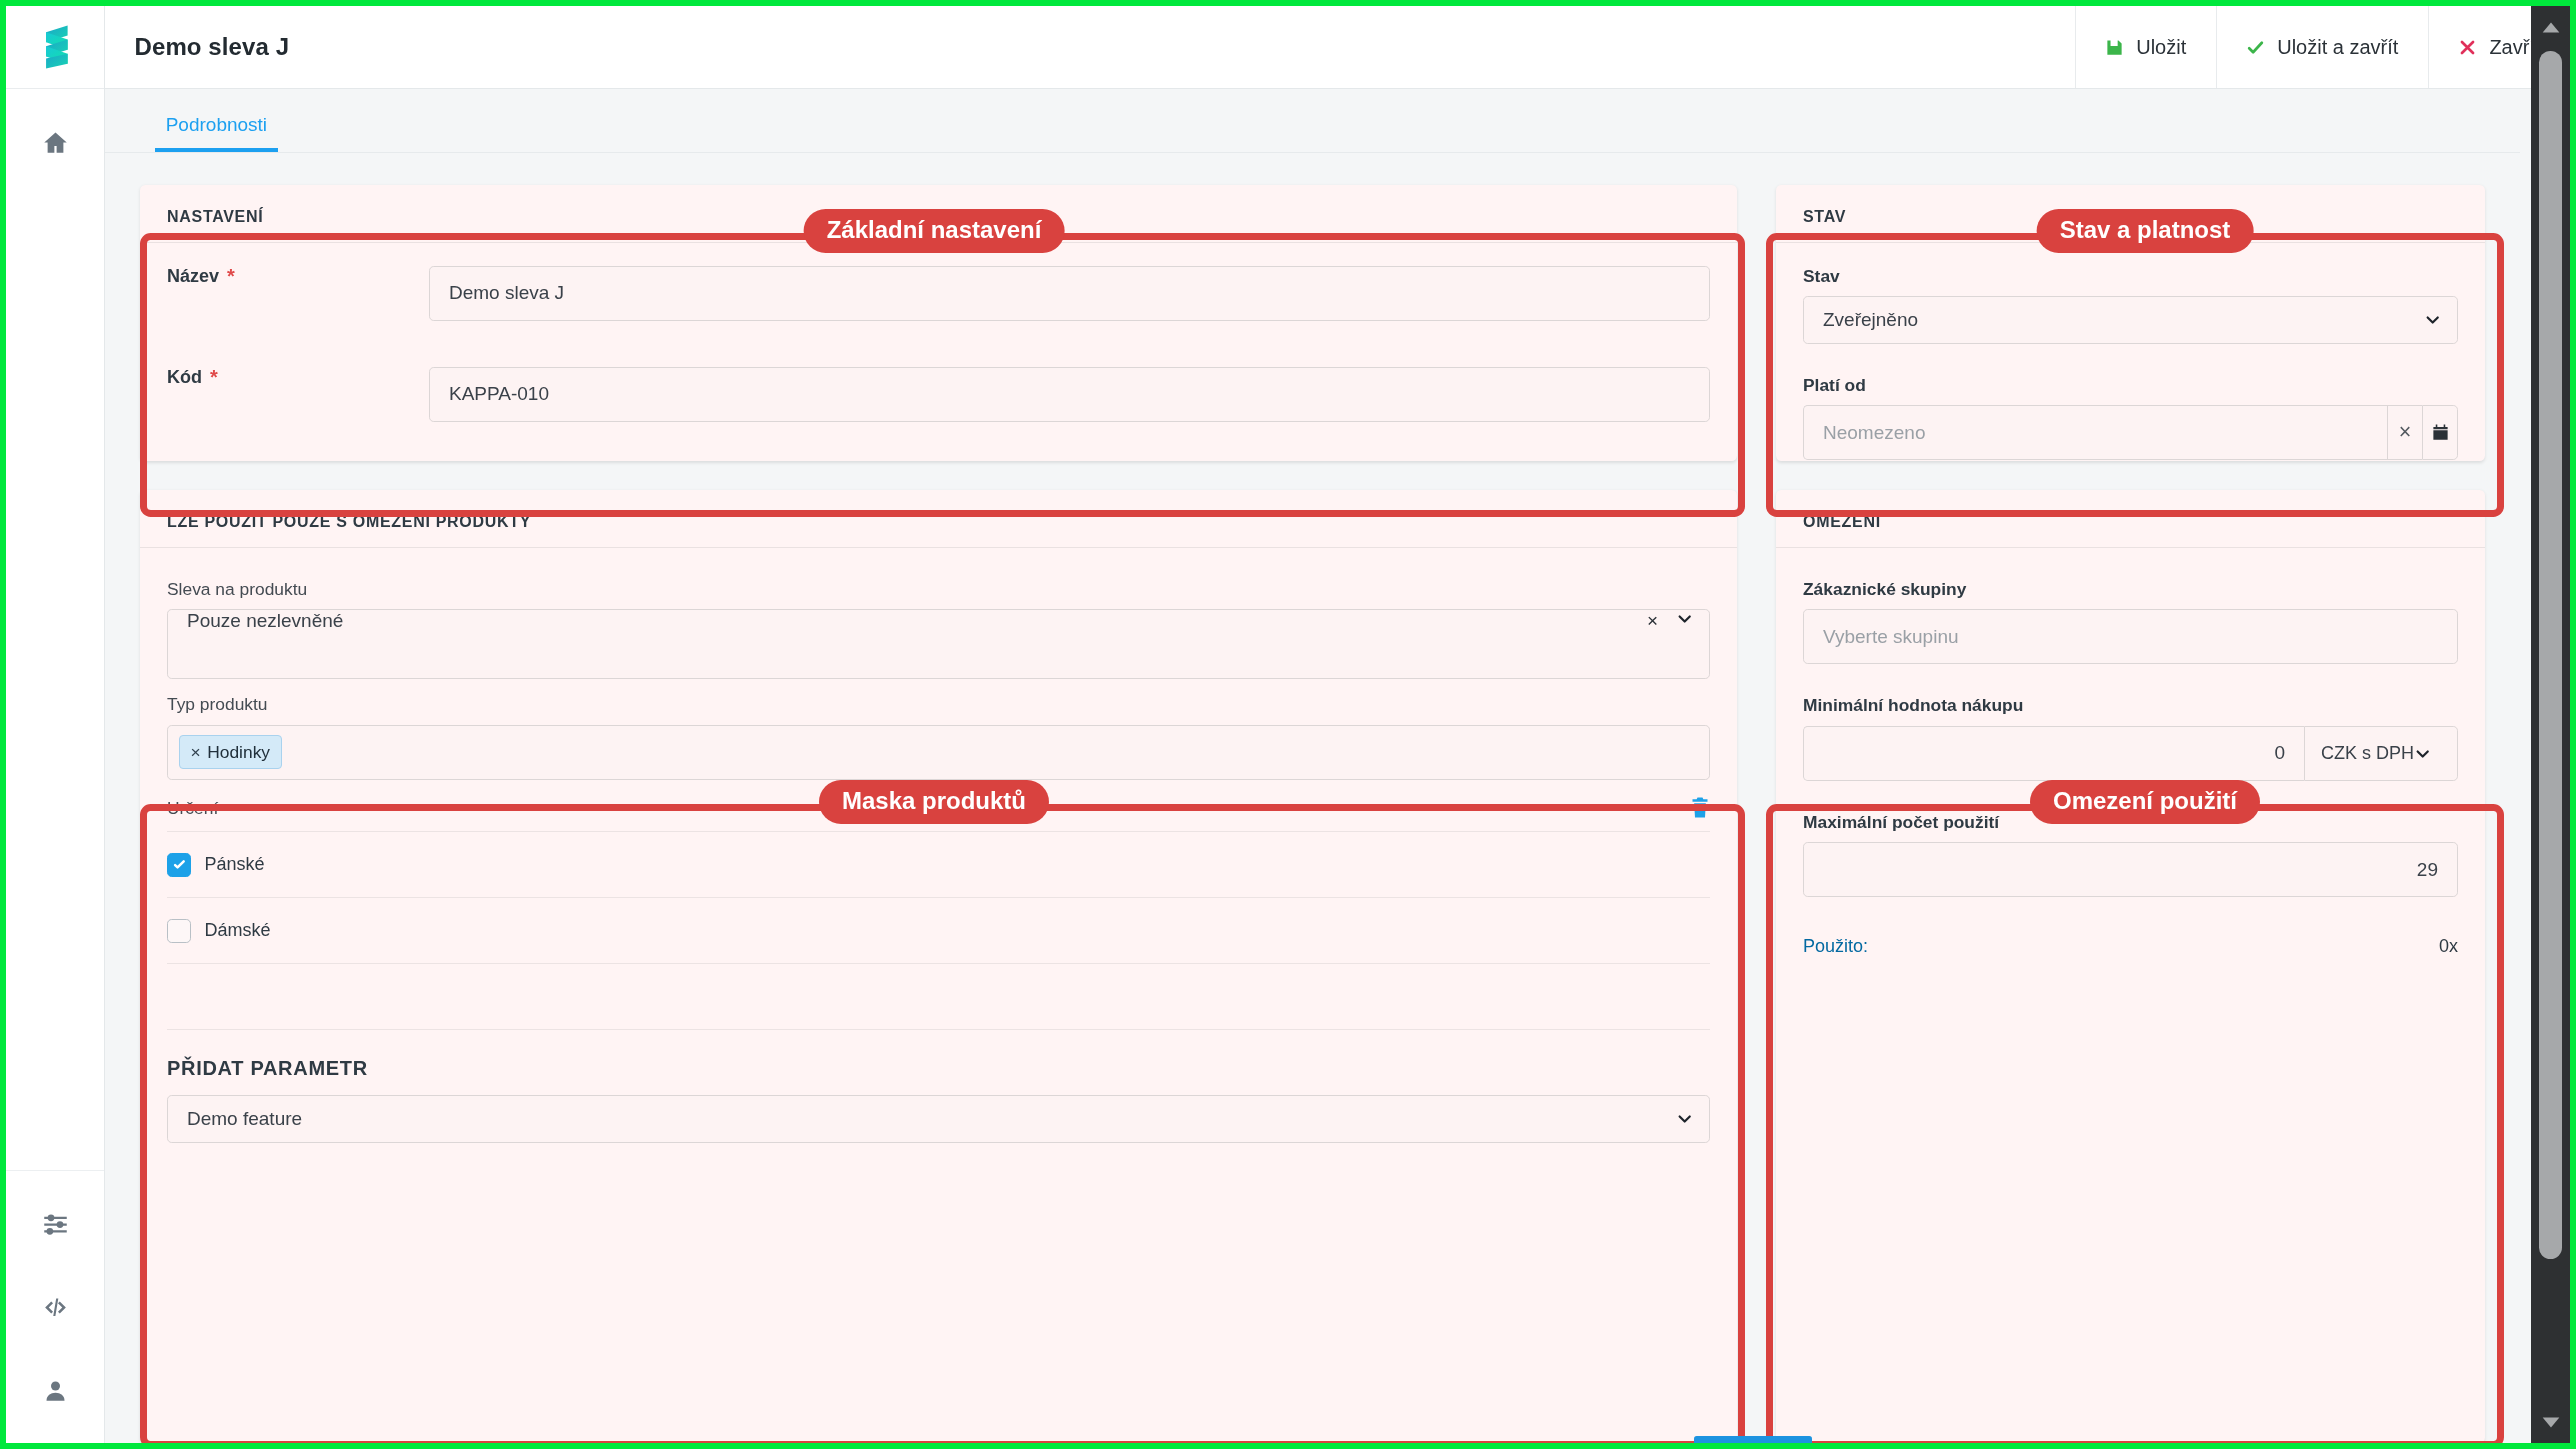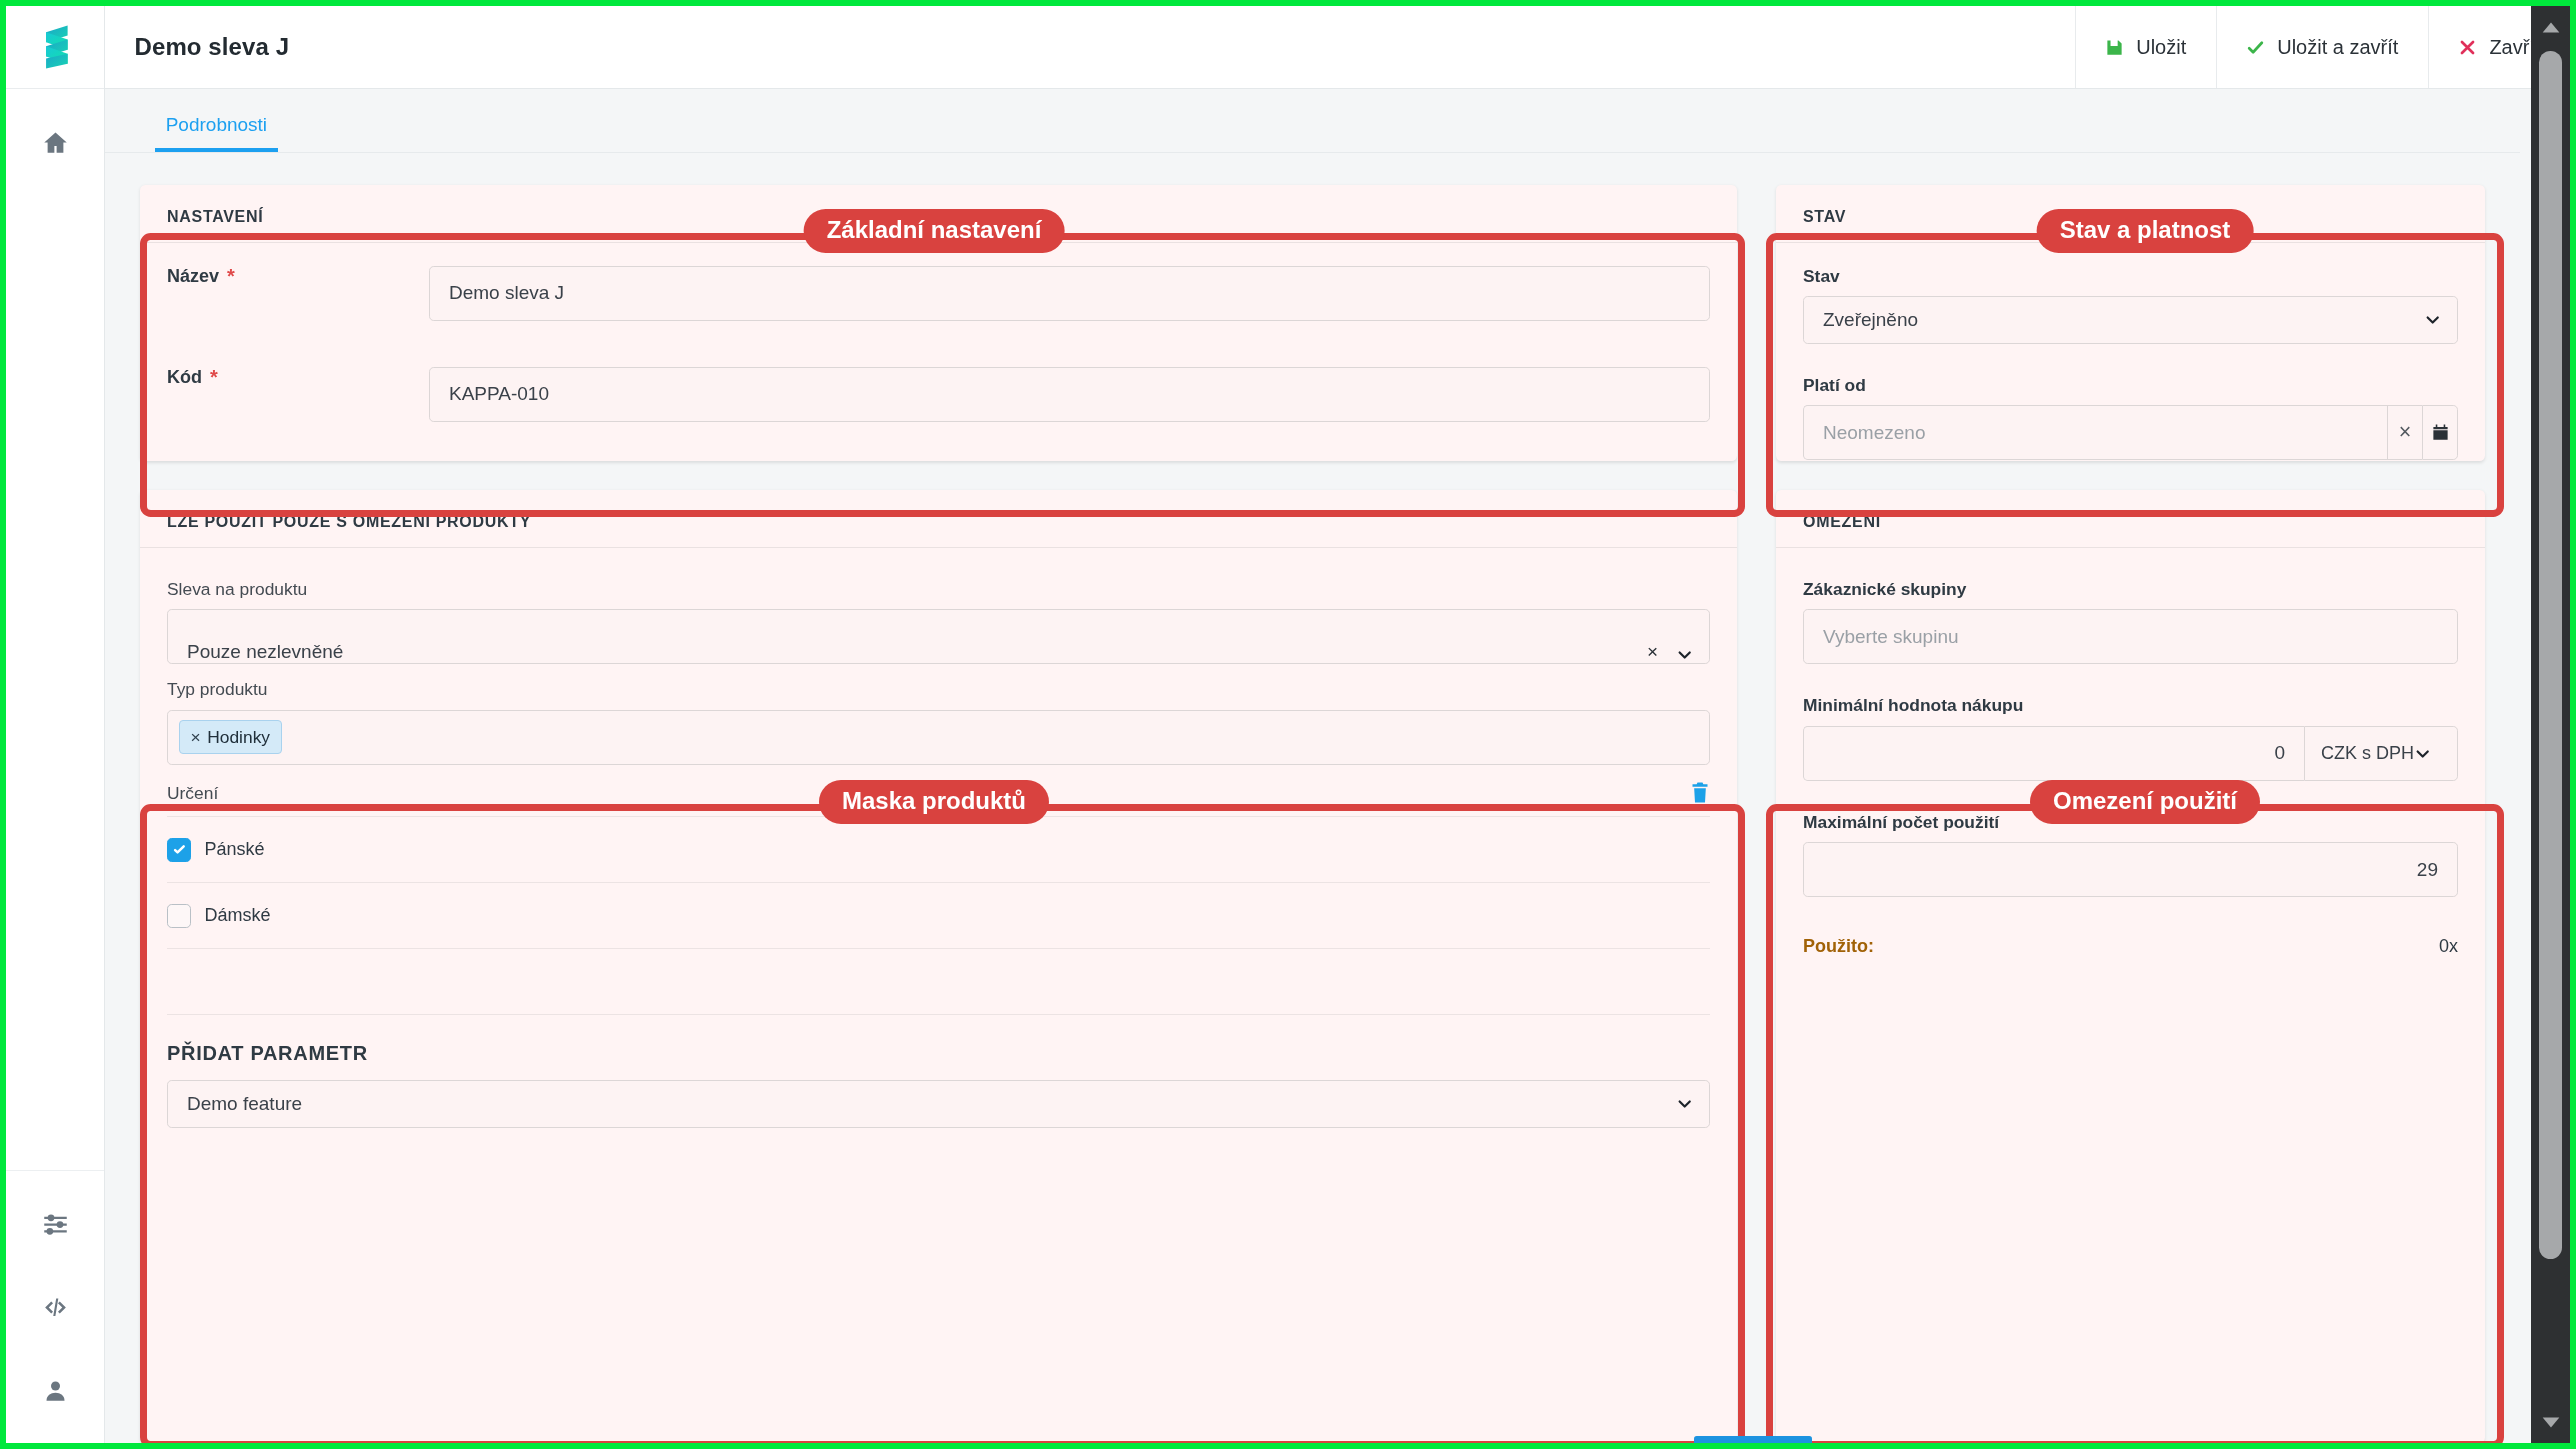--- a/index.html
+++ b/index.html
@@ -215,25 +215,25 @@
   
   .srow { margin-bottom: 31px; }
   .srow:last-child { margin-bottom: 0; }
   .slabel {
     font-size: 17.4px; font-weight: bold; color: #2f3a43;
     margin-bottom: 9.4px; display: block;
   }
   .slabel.thin { font-weight: normal; color: #444b52; }
 
   .clearsel {
-    width: 100%; height: 55px;
+    width: 100%; height: 70px;
     background: #fdf3f3; border: 1.3px solid #dcd6d6; border-radius: 4.7px;
     font-size: 19px; color: #3a4149;
     padding: 0 16px 0 19px;
-    display: flex; align-items: flex-end; cursor: pointer;
+    display: flex; align-items: flex-start; cursor: pointer;
   }
   .clearsel .x { margin-left: auto; margin-right: 17.4px; font-size: 19px; color: #2b3137; }
 
   .chipbox {
     width: 100%; min-height: 55px;
     background: #fdf3f3; border: 1.3px solid #dcd6d6; border-radius: 4.7px;
     padding: 6.7px 10.7px; display: flex; align-items: center; gap: 8px;
   }
   .chip {
     background: #d4eaf8; border: 1.3px solid #a9d2ee;
@@ -270,21 +270,21 @@
 
   .subhead {
     font-size: 20px; font-weight: bold; color: #2f3a43;
     letter-spacing: 0.7px; margin: 27px 0 14.8px 0;
   }
 
   .kv {
     display: flex; align-items: center; justify-content: space-between;
     font-size: 18px;
   }
-  .kv .k { font-weight: bold; color: #a16207; }
+  .kv .k { font-weight: normal; color: #0369a1; }
   .kv .v { color: #2f3a43; }
 
   
   #blue-stub {
     position: absolute;
     left: 1589px; bottom: 0px;
     width: 118px; height: 6.7px;
     background: #1d93e0;
     border-radius: 2.7px 2.7px 0 0;
     z-index: 60;

